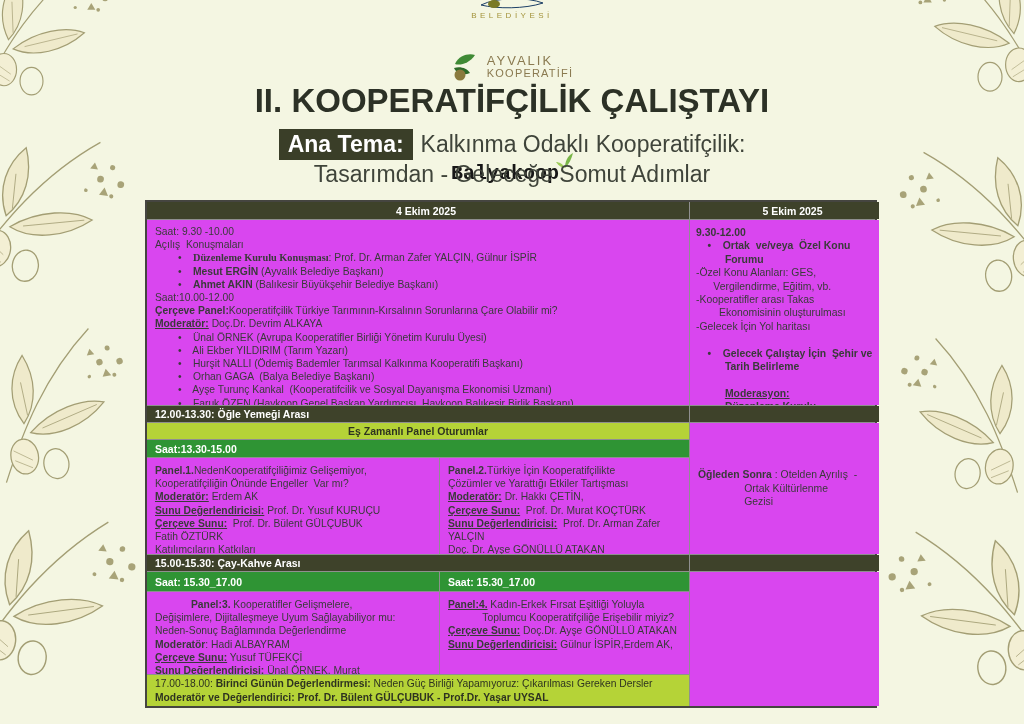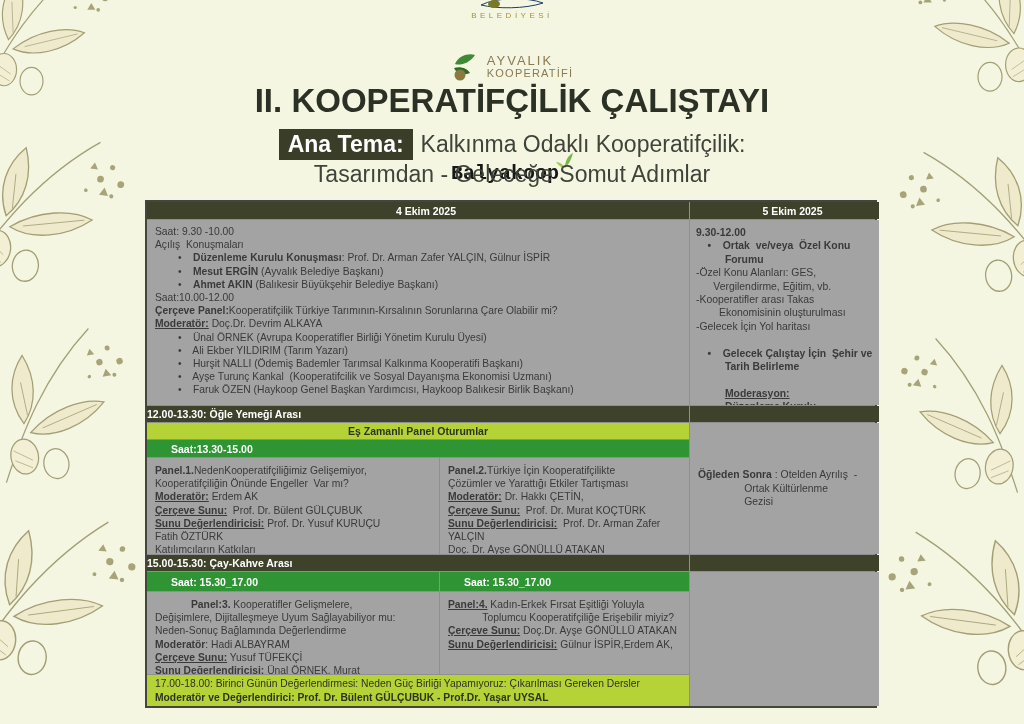--- a/index.html
+++ b/index.html
@@ -48,25 +48,25 @@
 
   
   .program-table {
     position:absolute; left:145px; top:200px; width:732px;
     display:grid;
     grid-template-columns:292px 249px 189px;
     grid-template-rows:17px 185px 16px 16px 17px 96px 16px 19px 82px 31px;
     gap:1px; background:#8f8f8f;
     border:2px solid #454540;
   }
-  .cell { background:#a3a3a3; overflow:hidden; }
-  .dark { background:#3e422a; color:#fff; font-weight:bold; font-size:10.5px; display:flex; align-items:center; padding-left:0; }
+  .cell { background:#d946ef; overflow:hidden; }
+  .dark { background:#3e422a; color:#fff; font-weight:bold; font-size:10.5px; display:flex; align-items:center; padding-left:8px; }
   .dark.center { justify-content:center; padding-left:16px; }
   .lime { background:#b5d337; color:#2e3320; font-weight:bold; font-size:10.5px; display:flex; align-items:center; justify-content:center; }
-  .green { background:#2f9434; color:#fff; font-weight:bold; font-size:10.5px; display:flex; align-items:center; padding-left:24px; }
+  .green { background:#2f9434; color:#fff; font-weight:bold; font-size:10.5px; display:flex; align-items:center; padding-left:8px; }
 
   .span2 { grid-column:1 / 3; }
   .col3  { grid-column:3 / 4; }
 
   .rtext { font-size:10.3px; line-height:13.2px; color:#3a3a3a; padding:5px 6px 0 8px; }
   .rline { white-space:pre-wrap; }
 
   .cell-day2 { grid-column:3; grid-row:2; font-size:10.4px; line-height:13.4px; font-weight:normal; padding:6px 4px 4px 6px; }
   .cell-afternoon { grid-column:3; grid-row:4 / 7; display:flex; align-items:center; }
   .cell-afternoon .rtext { padding-top:0; }
@@ -193,29 +193,30 @@
 </div>
 
 <div class="program-table">
 
   <div class="dark center span2" style="grid-row:1">4 Ekim 2025</div>
   <div class="dark center col3" style="grid-row:1">5 Ekim 2025</div>
 
   <div class="cell span2 rtext" style="grid-row:2">
       <div class="rline"><span>Saat: 9.30 -10.00</span></div>
       <div class="rline"><span>Açılış  Konuşmaları</span></div>
-      <div class="rline"><span>        •    </span><span style="font-weight: bold;">Düzenleme Kurulu Konuşması</span><span>: Prof. Dr. Arman Zafer YALÇIN, Gülnur İSPİR</span></div>
+      <div class="rline"><span>        •    </span><span style="font-weight: bold; font-family: Liberation Serif, serif;">Düzenleme Kurulu Konuşması</span><span>: Prof. Dr. Arman Zafer YALÇIN, Gülnur İSPİR</span></div>
       <div class="rline"><span>        •    </span><span style="font-weight: bold;">Mesut ERGİN</span><span> (Ayvalık Belediye Başkanı)</span></div>
       <div class="rline"><span>        •    </span><span style="font-weight: bold;">Ahmet AKIN</span><span> (Balıkesir Büyükşehir Belediye Başkanı)</span></div>
       <div class="rline"><span>Saat:10.00-12.00</span></div>
       <div class="rline"><span style="font-weight: bold;">Çerçeve Panel:</span><span>Kooperatifçilik Türkiye Tarımının-Kırsalının Sorunlarına Çare Olabilir mi?</span></div>
       <div class="rline"><span style="font-weight: bold; text-decoration: underline;">Moderatör:</span><span> Doç.Dr. Devrim ALKAYA</span></div>
       <div class="rline"><span>        •    Ünal ÖRNEK (Avrupa Kooperatifler Birliği Yönetim Kurulu Üyesi)</span></div>
       <div class="rline"><span>        •    Ali Ekber YILDIRIM (Tarım Yazarı)</span></div>
       <div class="rline"><span>        •    Hurşit NALLI (Ödemiş Bademler Tarımsal Kalkınma Kooperatifi Başkanı)</span></div>
+      <div class="rline"><span>        •    Orhan GAGA  (Balya Belediye Başkanı)</span></div>
       <div class="rline"><span>        •    Ayşe Turunç Kankal  (Kooperatifcilik ve Sosyal Dayanışma Ekonomisi Uzmanı)</span></div>
       <div class="rline"><span>        •    Faruk ÖZEN (Haykoop Genel Başkan Yardımcısı, Haykoop Balıkesir Birlik Başkanı)</span></div>
     </div>
   <div class="cell cell-day2 rtext">
       <div class="rline"><span style="font-weight: bold;">9.30-12.00</span></div>
       <div class="rline"><span style="font-weight: bold;">    •    </span><span style="font-weight: bold;">Ortak  ve/veya  Özel Konu</span></div>
       <div class="rline"><span style="font-weight: bold;">          Forumu</span></div>
       <div class="rline"><span>-Özel Konu Alanları: GES,</span></div>
       <div class="rline"><span>      Vergilendirme, Eğitim, vb.</span></div>
       <div class="rline"><span>-Kooperatifler arası Takas</span></div>
@@ -241,22 +242,22 @@
       </div>
   </div>
 
   <div class="green span2" style="grid-row:5">Saat:13.30-15.00</div>
 
   <div class="cell cell-panel" style="grid-column:1; grid-row:6">
     <div class="rtext">
         <div class="rline"><span style="font-weight: bold;">Panel.1.</span><span>NedenKooperatifçiliğimiz Gelişemiyor,</span></div>
         <div class="rline"><span>Kooperatifçiliğin Önünde Engeller  Var mı?</span></div>
         <div class="rline"><span style="font-weight: bold; text-decoration: underline;">Moderatör:</span><span> Erdem AK</span></div>
+        <div class="rline"><span style="font-weight: bold; text-decoration: underline;">Sunu Değerlendiricisi:</span><span> Prof. Dr. Yusuf KURUÇU</span></div>
         <div class="rline"><span style="font-weight: bold; text-decoration: underline;">Çerçeve Sunu:</span><span>  Prof. Dr. Bülent GÜLÇUBUK</span></div>
-        <div class="rline"><span style="font-weight: bold; text-decoration: underline;">Sunu Değerlendiricisi:</span><span> Prof. Dr. Yusuf KURUÇU</span></div>
         <div class="rline"><span>Fatih ÖZTÜRK</span></div>
         <div class="rline"><span>Katılımcıların Katkıları</span></div>
       </div>
   </div>
   <div class="cell cell-panel" style="grid-column:2; grid-row:6">
     <div class="rtext">
         <div class="rline"><span style="font-weight: bold;">Panel.2.</span><span>Türkiye İçin Kooperatifçilikte</span></div>
         <div class="rline"><span>Çözümler ve Yarattığı Etkiler Tartışması</span></div>
         <div class="rline"><span style="font-weight: bold; text-decoration: underline;">Moderatör:</span><span> Dr. Hakkı ÇETİN,</span></div>
         <div class="rline"><span style="font-weight: bold; text-decoration: underline;">Çerçeve Sunu:</span><span>  Prof. Dr. Murat KOÇTÜRK</span></div>
@@ -286,16 +287,16 @@
     <div class="rtext">
         <div class="rline"><span style="font-weight: bold; text-decoration: underline;">Panel:4.</span><span> Kadın-Erkek Fırsat Eşitliği Yoluyla</span></div>
         <div class="rline"><span>            Toplumcu Kooperatifçiliğe Erişebilir miyiz?</span></div>
         <div class="rline"><span style="font-weight: bold; text-decoration: underline;">Çerçeve Sunu:</span><span> Doç.Dr. Ayşe GÖNÜLLÜ ATAKAN</span></div>
         <div class="rline"><span style="font-weight: bold; text-decoration: underline;">Sunu Değerlendiricisi:</span><span> Gülnur İSPİR,Erdem AK,</span></div>
         <div class="rline">&nbsp;</div>
       </div>
   </div>
 
   <div class="lime-eval" style="grid-row:10">
-      <div class="rline"><span>17.00-18.00: </span><span style="font-weight: normal; text-align: center;">Birinci Günün Değerlendirmesi:</span><span> Neden Güç Birliği Yapamıyoruz: Çıkarılması Gereken Dersler</span></div>
+      <div class="rline"><span>17.00-18.00: </span><span style="font-weight: bold; text-align: center;">Birinci Günün Değerlendirmesi:</span><span> Neden Güç Birliği Yapamıyoruz: Çıkarılması Gereken Dersler</span></div>
       <div class="rline"><span style="font-weight: bold;">Moderatör ve Değerlendirici: Prof. Dr. Bülent GÜLÇUBUK - Prof.Dr. Yaşar UYSAL</span></div>
     </div>
 </div>
 
 </body></html>

